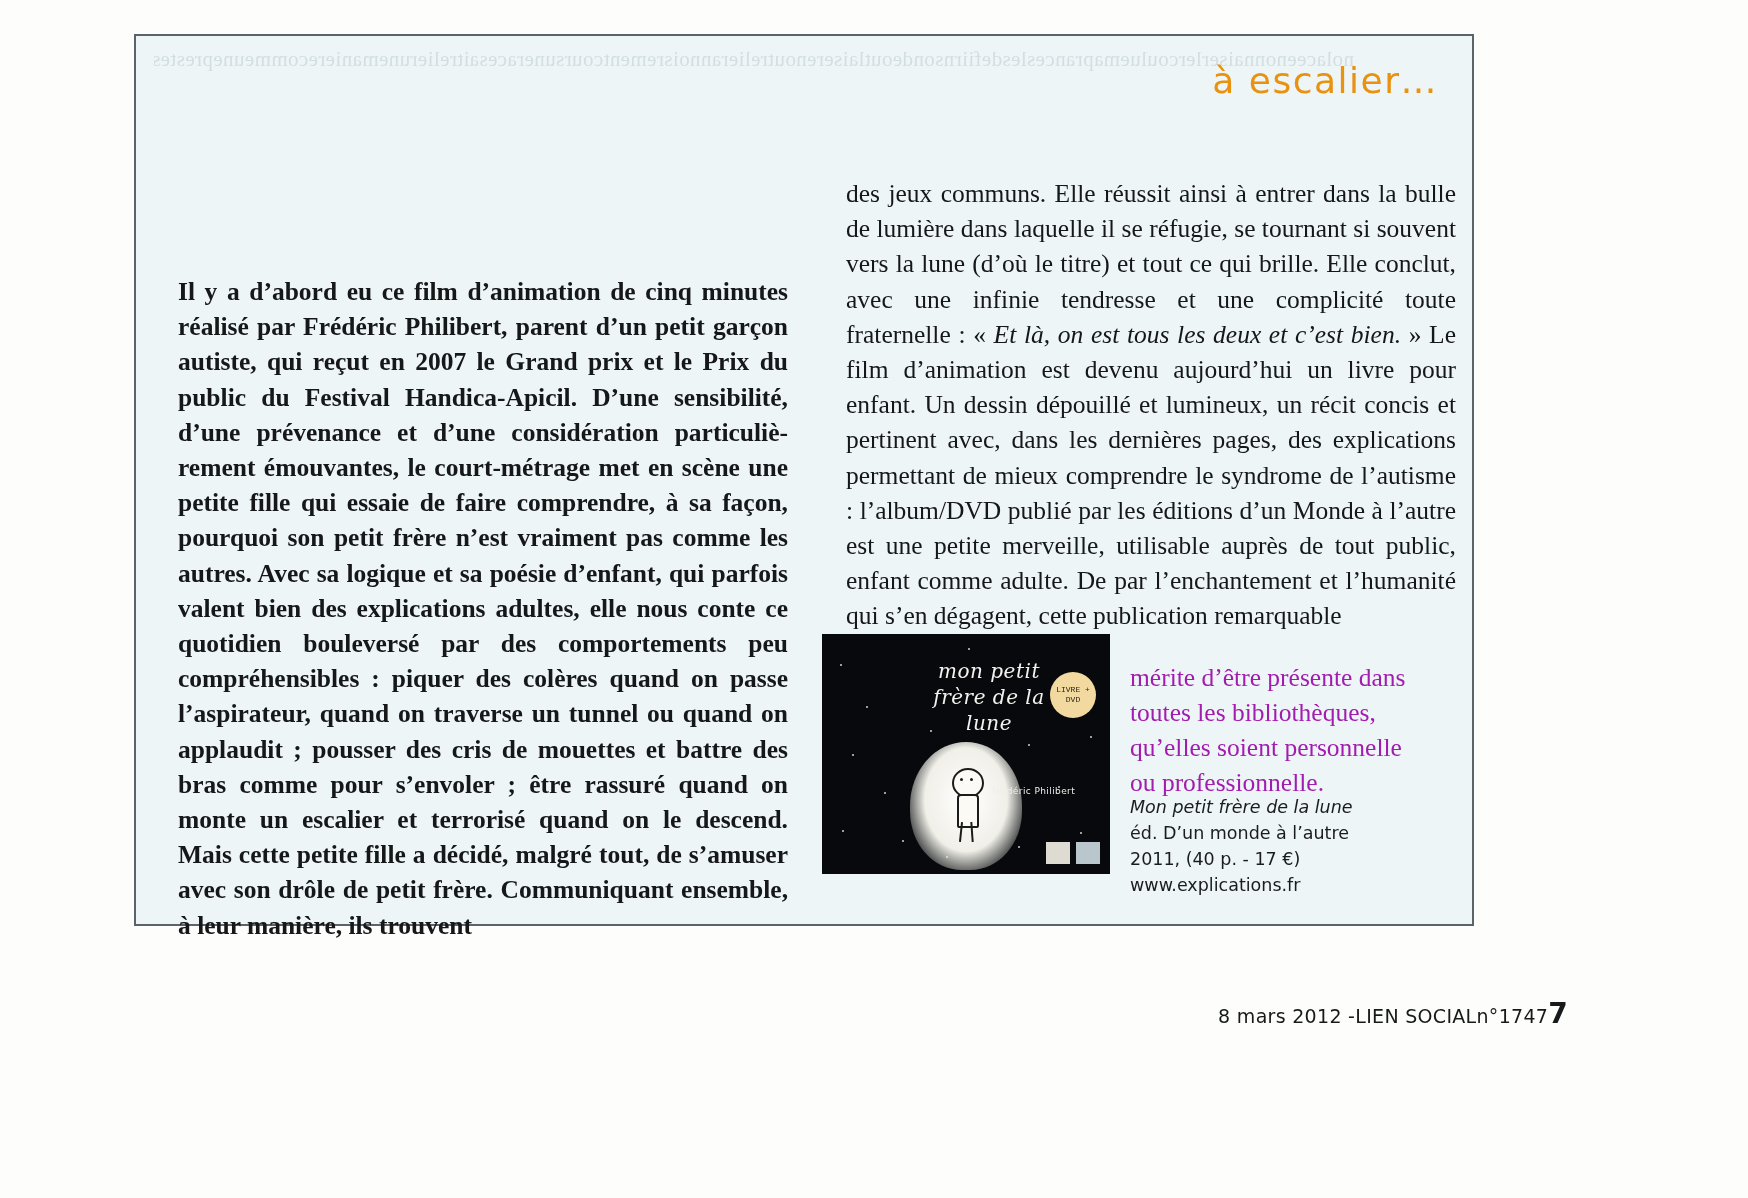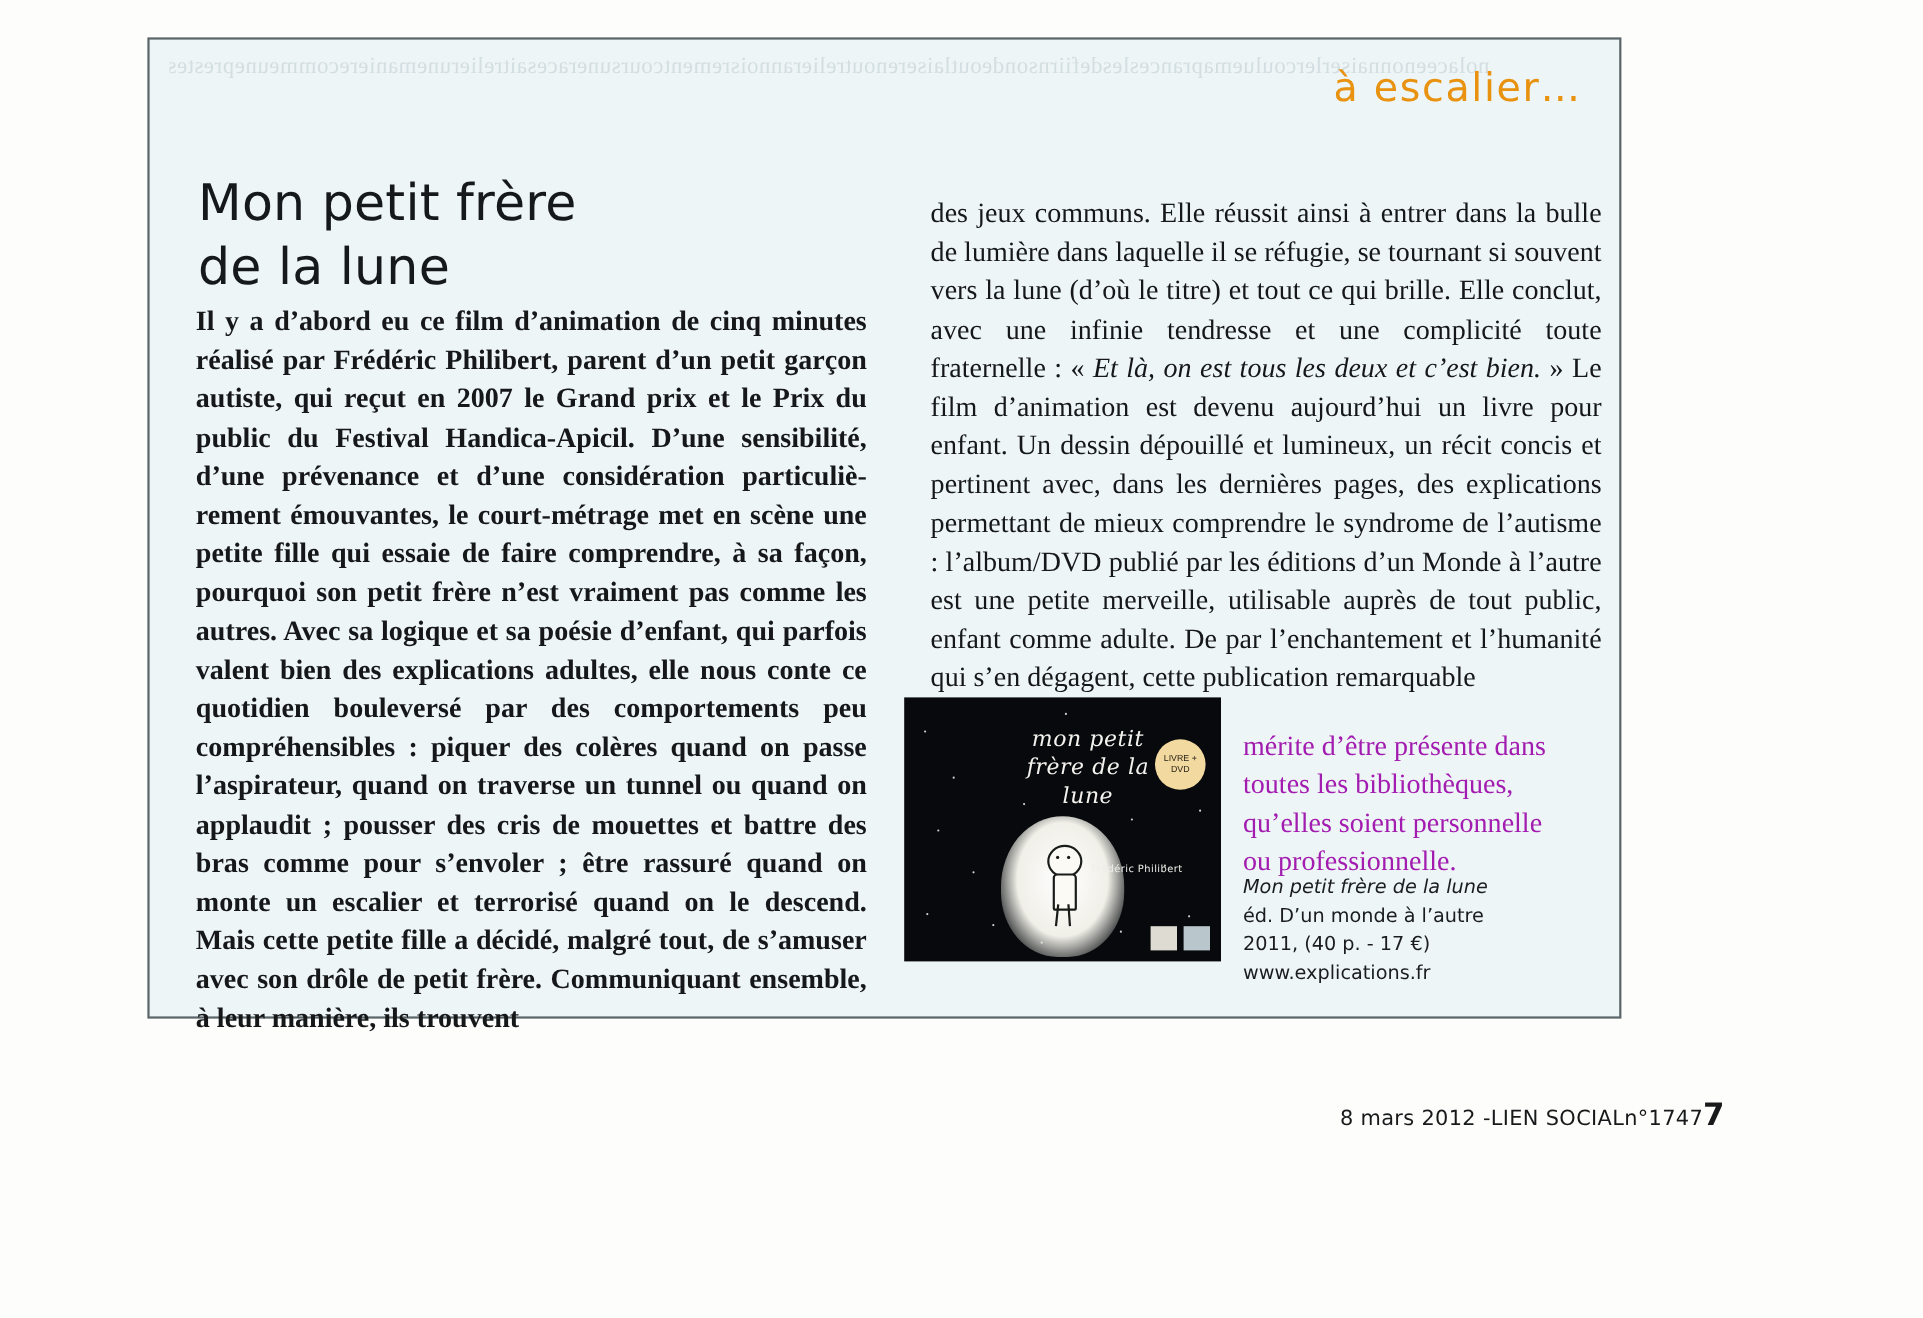--- a/index.html
+++ b/index.html
@@ -153,21 +153,21 @@
   }
   .cover-badge {
     position: absolute;
     right: 14px;
     top: 38px;
     width: 46px;
     height: 46px;
     border-radius: 50%;
     background: #f2d9a0;
     color: #2a2418;
-    font-family: Liberation Sans, sans-serif;
+    font-family: Liberation Mono, monospace;
     font-size: 8px;
     line-height: 10px;
     display: flex;
     align-items: center;
     justify-content: center;
     text-align: center;
     padding: 2px;
     box-sizing: border-box;
   }
   .cover-moon {
@@ -283,24 +283,20 @@
 <body>
 
 <div class="page-scan">
 
   <div class="article-box">
 
     <div class="ghost-text">nolaceenonnaiserlercouluemapranceslesdefiirnsondeoutlaiserenoutrelierannoisrementcoursuneracesaitrelierunemanierecommeuneprestesdecouvrirlanouvellemaisonlesenfantsdulacetlesamisdelaclassequiviennentvoir</div>
 
     <div class="signaler">à escalier…</div>
 
-    <h1 class="title">
-      <span>Mon petit frère</span><br>
-      <span>de la lune</span>
-    </h1>
 
     <div class="col-left">
       <p>Il y a d’abord eu ce film d’animation de cinq minutes réalisé par Frédéric Philibert, parent d’un petit garçon autiste, qui reçut en 2007 le Grand prix et le Prix du public du Festival Handica-Apicil. D’une sensibilité, d’une prévenance et d’une considération particuliè-rement émouvantes, le court-métrage met en scène une petite fille qui essaie de faire comprendre, à sa façon, pourquoi son petit frère n’est vraiment pas comme les autres. Avec sa logique et sa poésie d’enfant, qui parfois valent bien des explications adultes, elle nous conte ce quotidien bouleversé par des comportements peu compréhensibles : piquer des colères quand on passe l’aspirateur, quand on traverse un tunnel ou quand on applaudit ; pousser des cris de mouettes et battre des bras comme pour s’envoler ; être rassuré quand on monte un escalier et terrorisé quand on le descend. Mais cette petite fille a décidé, malgré tout, de s’amuser avec son drôle de petit frère. Communiquant ensemble, à leur manière, ils trouvent</p>
     </div>
 
     <div class="col-right">
       <p><span>des jeux communs. Elle réussit ainsi à entrer dans la bulle de lumière dans laquelle il se réfugie, se tournant si souvent vers la lune (d’où le titre) et tout ce qui brille. Elle conclut, avec une infinie tendresse et une complicité toute fraternelle : « </span><span class="quote-italic">Et là, on est tous les deux et c’est bien.</span><span> » Le film d’animation est devenu aujourd’hui un livre pour enfant. Un dessin dépouillé et lumineux, un récit concis et pertinent avec, dans les dernières pages, des explications permettant de mieux comprendre le syndrome de l’autisme : l’album/DVD publié par les éditions d’un Monde à l’autre est une petite merveille, utilisable auprès de tout public, enfant comme adulte. De par l’enchantement et l’humanité qui s’en dégagent, cette publication remarquable</span></p>
     </div>
 
     <div class="cover">

